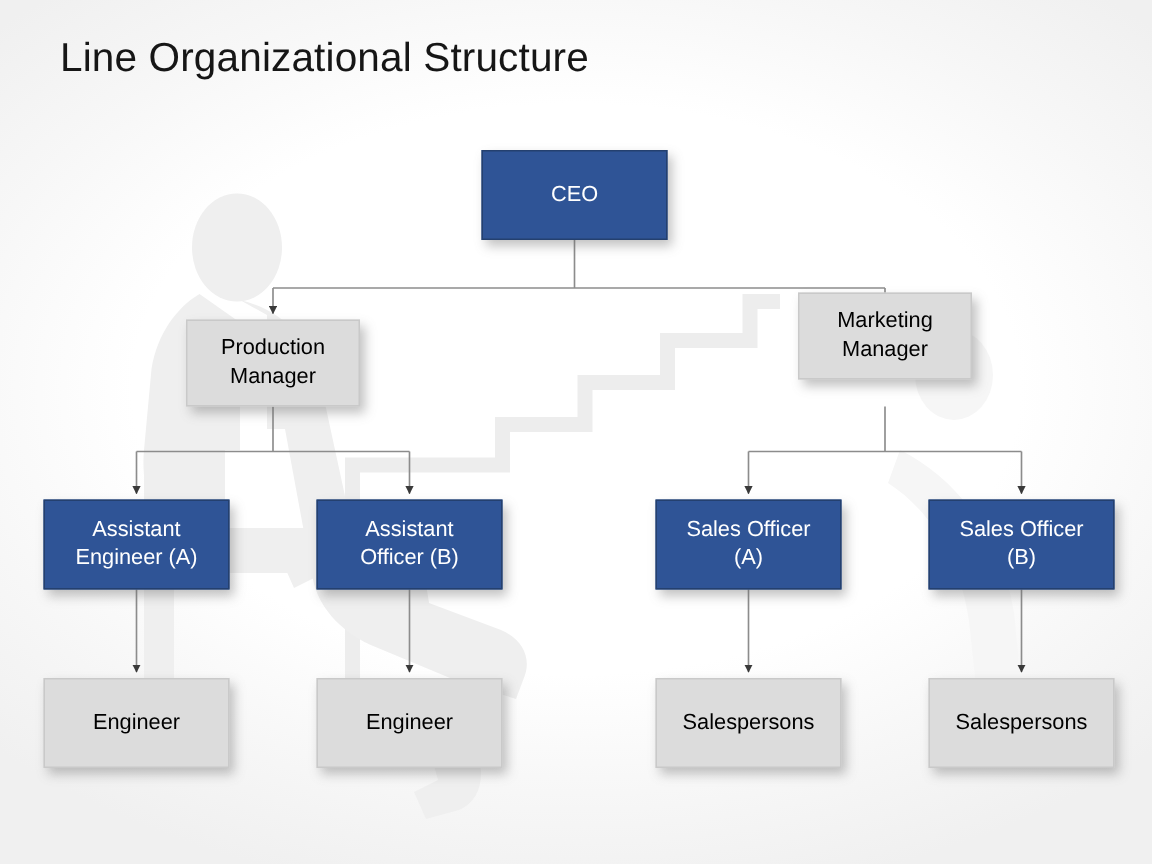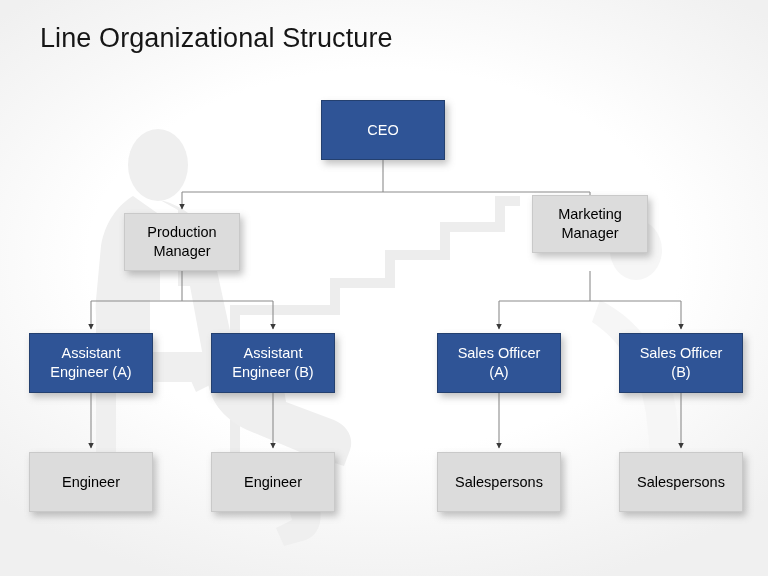--- a/index.html
+++ b/index.html
@@ -171,21 +171,21 @@
   <div class="node blue" style="left:29px; top:333px; width:124px; height:60px;">
     <span class="lbl">
       <span>Assistant</span>
       <span class="l2">Engineer (A)</span>
     </span>
   </div>
 
   <div class="node blue" style="left:211px; top:333px; width:124px; height:60px;">
     <span class="lbl">
       <span>Assistant</span>
-      <span class="l2">Engineer (B)</span>
+      <span class="l2">Officer (B)</span>
     </span>
   </div>
 
   <div class="node blue" style="left:437px; top:333px; width:124px; height:60px;">
     <span class="lbl">
       <span>Sales Officer</span>
       <span class="l2">(A)</span>
     </span>
   </div>
 

